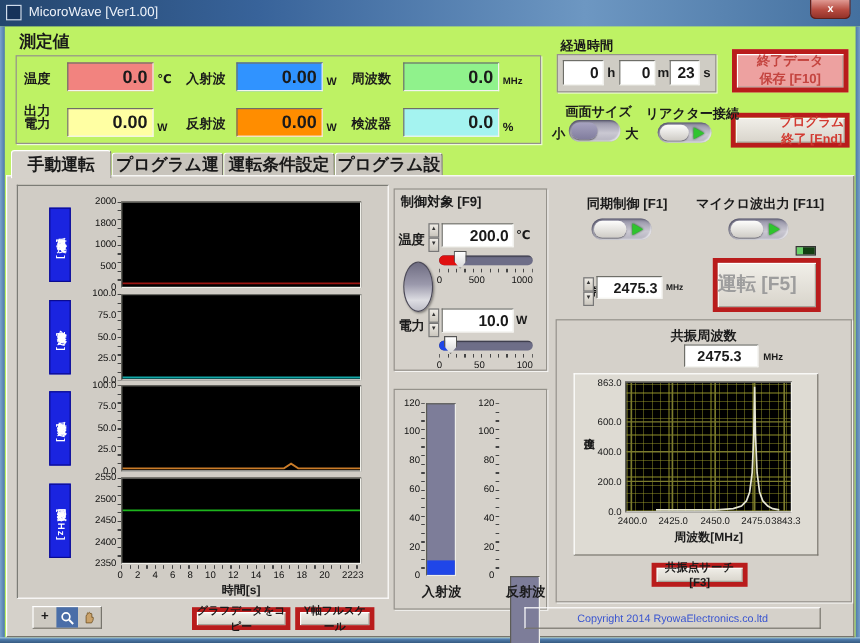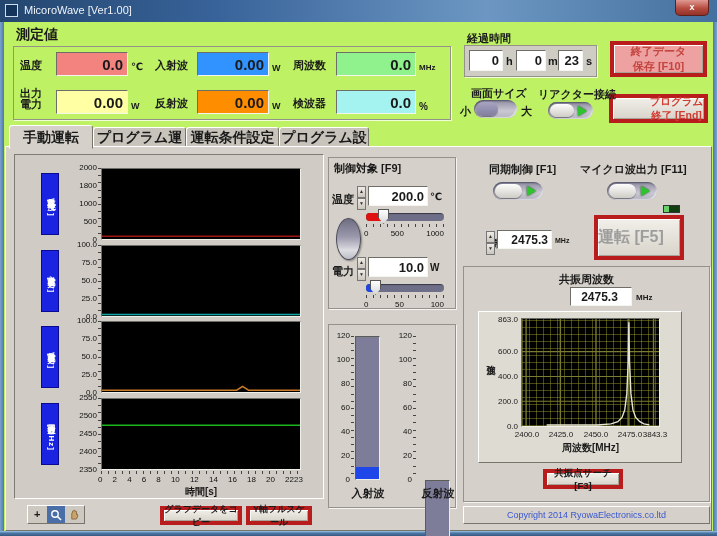--- a/index.html
+++ b/index.html
@@ -402,17 +402,17 @@
   <span class="abs" style="left:561px;top:430px;transform:translateX(-50%);font-size:8px;">2425.0</span>
   <span class="abs" style="left:596px;top:430px;transform:translateX(-50%);font-size:8px;">2450.0</span>
   <span class="abs" style="left:630px;top:430px;transform:translateX(-50%);font-size:8px;">2475.0</span>
   <span class="abs" style="left:655px;top:430px;transform:translateX(-50%);font-size:8px;">3843.3</span>
   <div class="abs" style="left:521px;top:441px;width:139px;text-align:center;font-size:10px;font-weight:bold;">周波数[MHz]</div>
 
   <div class="abs btn" style="left:543px;top:469px;width:80px;height:20px;font-size:9.5px;font-weight:bold;">
     <span>共振点サーチ [F3]</span>
   </div>
 
-  <div class="abs raised" style="left:463px;top:506px;width:247px;height:18px;display:flex;align-items:center;justify-content:center;font-size:9px;">
+  <div class="abs raised" style="left:437px;top:506px;width:247px;height:18px;display:flex;align-items:center;justify-content:center;font-size:9px;">
     <span style="color: rgb(58, 85, 208);">Copyright 2014 RyowaElectronics.co.ltd</span>
   </div>
 
 </div>
 
 </body></html>

